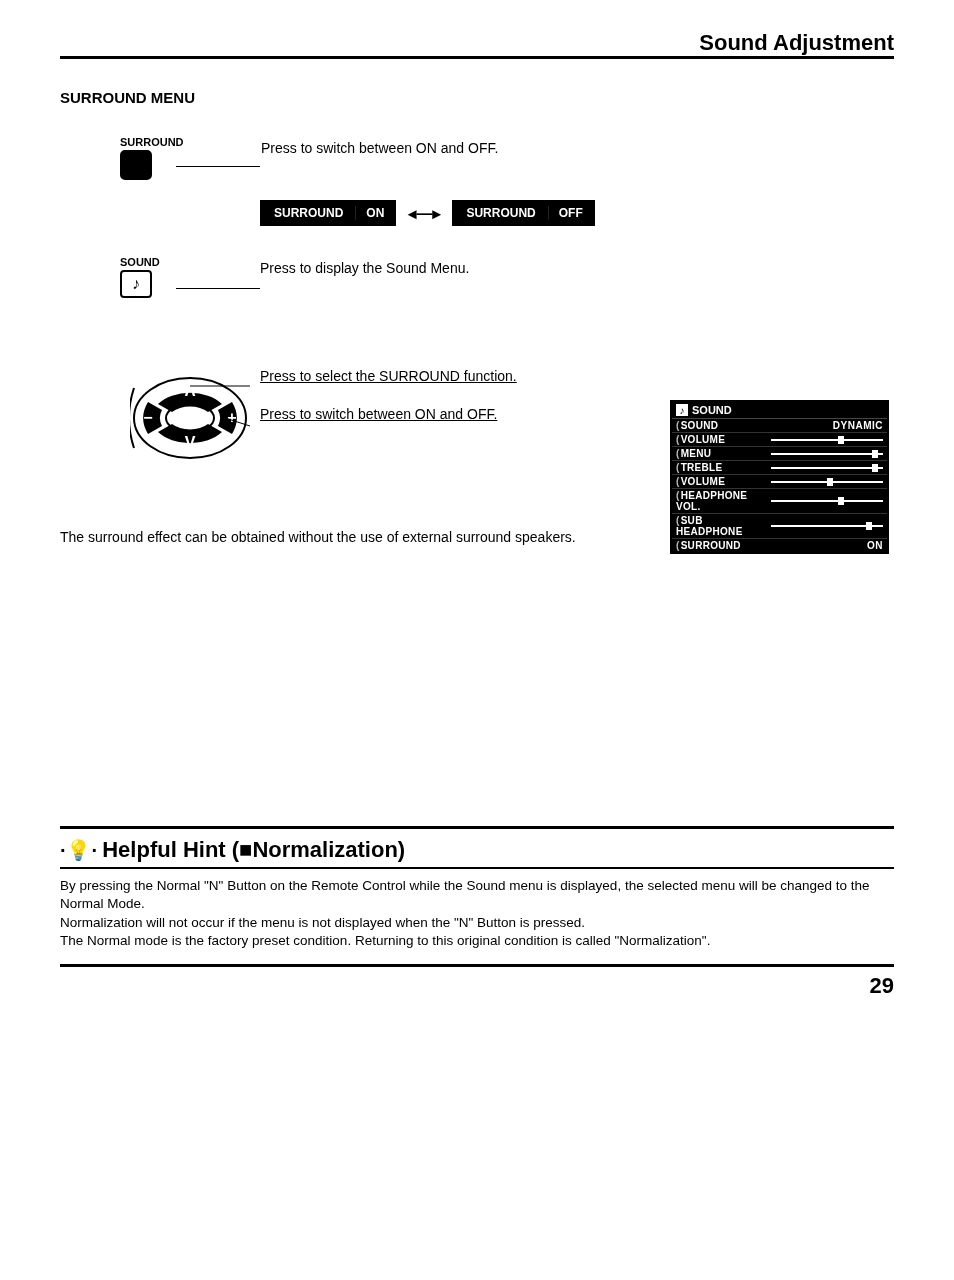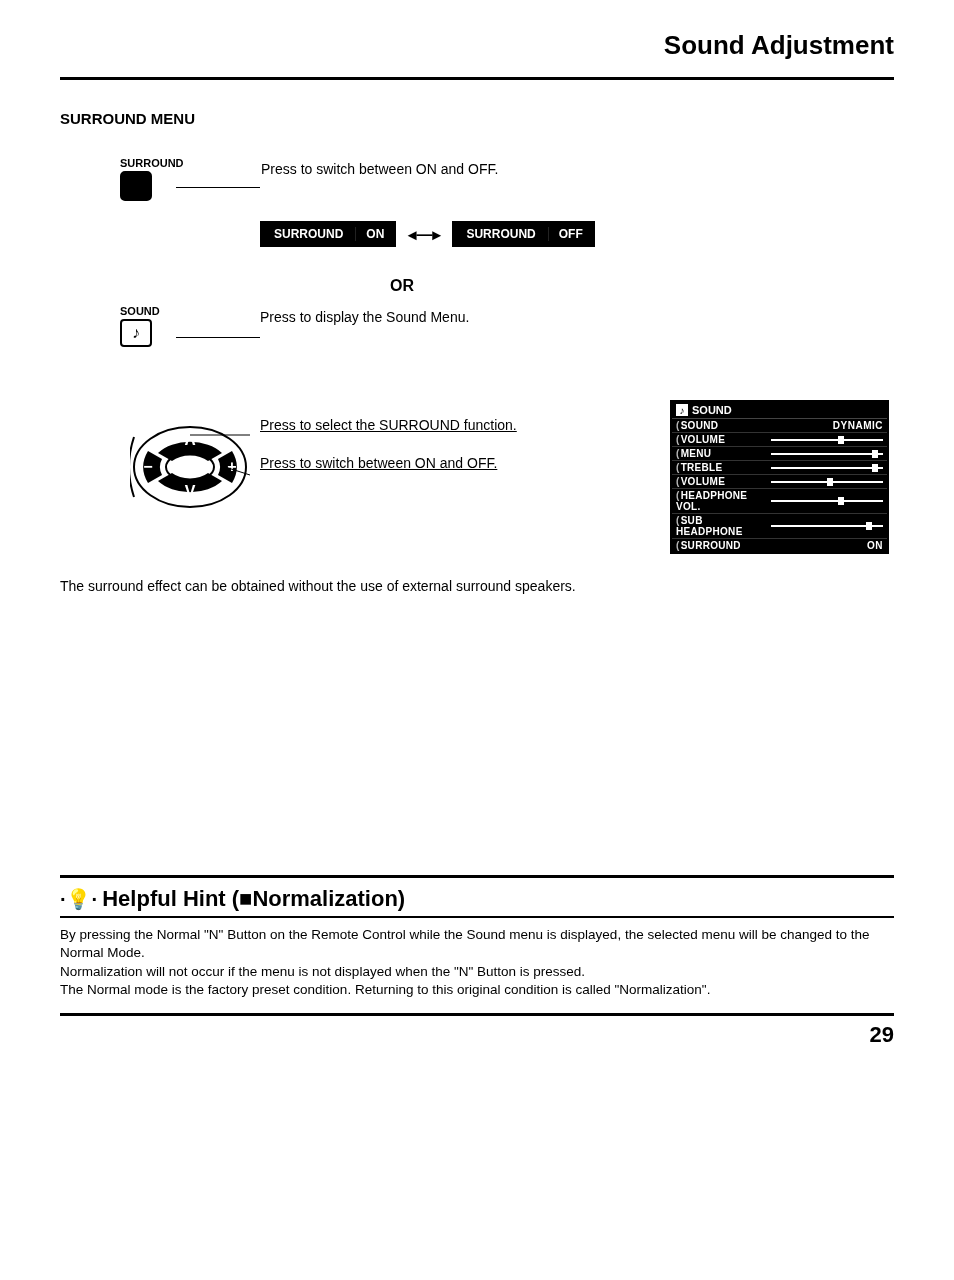--- a/index.html
+++ b/index.html
@@ -7,24 +7,24 @@
     padding: 30px 60px;
     font-family: Arial, Helvetica, sans-serif;
     font-size: 14px;
     color: #000;
     background: #fff;
     width: 954px;
     box-sizing: border-box;
   }
   .page-title {
     text-align: right;
-    font-size: 26px;
+    font-size: 22px;
     font-weight: bold;
     border-bottom: 3px solid #000;
-    padding-bottom: 16px;
+    padding-bottom: 0;
     margin-bottom: 30px;
   }
   .section-heading {
     font-weight: bold;
     font-size: 15px;
     margin-bottom: 30px;
   }
   .step-row {
     display: flex;
     align-items: flex-start;
@@ -254,21 +254,20 @@
       <span class="toggle-left">SURROUND</span>
       <span class="toggle-right">ON</span>
     </div>
     <span class="arrow-both">◂—▸</span>
     <div class="toggle-badge">
       <span class="toggle-left">SURROUND</span>
       <span class="toggle-right">OFF</span>
     </div>
   </div>
 
-  <div class="or-label">OR</div>
 
   <div class="step-row">
     <div class="icon-col">
       <div class="icon-label">SOUND</div>
       <div class="sound-icon-box">♪</div>
     </div>
     <div class="step-text">Press to display the Sound Menu.</div>
   </div>
   <div style="position:relative;height:0;">
     <div style="position:absolute;left:116px;top:-20px;width:84px;height:1px;background:#000"></div>

